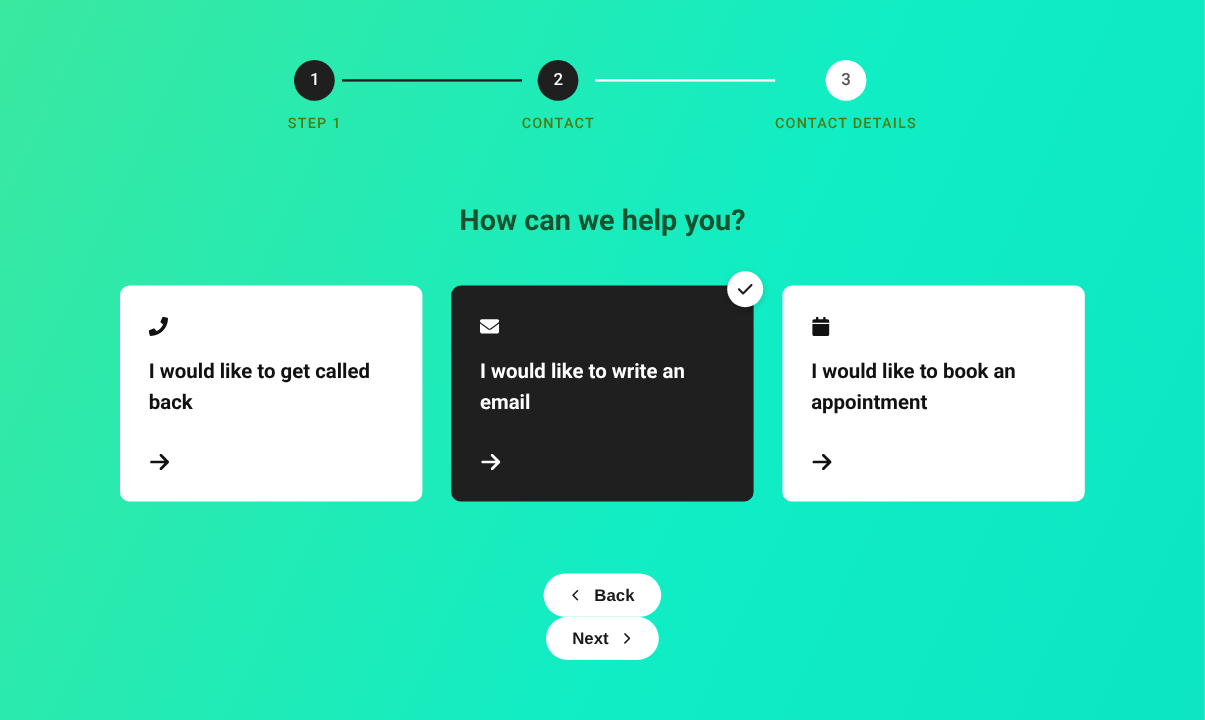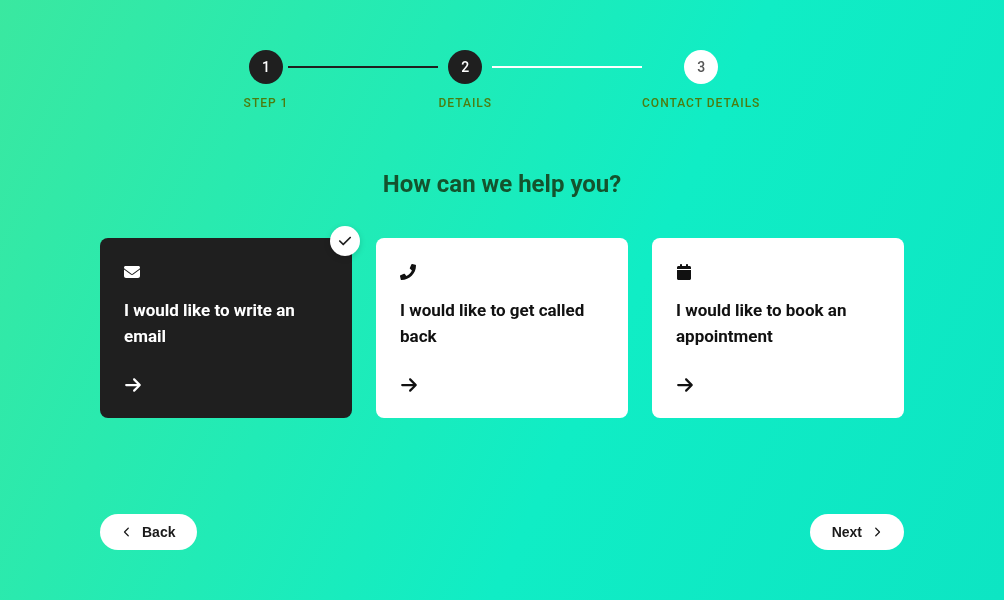--- a/index.html
+++ b/index.html
@@ -152,20 +152,21 @@
       width: 14px;
       height: 14px;
       fill: #1f1f1f;
     }
     .nav-row {
       display: flex;
       justify-content: space-between;
       align-items: center;
       margin-top: auto;
       padding-bottom: 10px;
+      flex-direction: column;
     }
     .nav-btn {
       background: #fff;
       border: none;
       border-radius: 999px;
       padding: 10px 22px;
       font-size: 14px;
       font-weight: 700;
       color: #1a1a1a;
       cursor: pointer;
@@ -184,58 +185,58 @@
 
 <div class="wrapper">
   <div class="stepper">
     <div class="step">
       <div class="step-circle dark">1</div>
       <div class="step-label">STEP 1</div>
     </div>
     <div class="connector dark"></div>
     <div class="step">
       <div class="step-circle dark">2</div>
-      <div class="step-label">DETAILS</div>
+      <div class="step-label">CONTACT</div>
     </div>
     <div class="connector light"></div>
     <div class="step">
       <div class="step-circle light">3</div>
       <div class="step-label">CONTACT DETAILS</div>
     </div>
   </div>
 
   <h2 class="heading">How can we help you?</h2>
 
   <div class="cards">
-    <div class="card selected">
-      <div class="check-badge">
-        <svg viewBox="0 0 448 512">
-            <path d="M438.6 105.4c12.5 12.5 12.5 32.8 0 45.3l-256 256c-12.5 12.5-32.8 12.5-45.3 0l-128-128c-12.5-12.5-12.5-32.8 0-45.3s32.8-12.5 45.3 0L160 338.7 393.4 105.4c12.5-12.5 32.8-12.5 45.3 0z"></path>
-          </svg>
-      </div>
-      <div class="card-icon">
-        <svg viewBox="0 0 512 512">
-            <path d="M48 64C21.5 64 0 85.5 0 112c0 15.1 7.1 29.3 19.2 38.4L236.8 313.6c11.4 8.5 27 8.5 38.4 0L492.8 150.4c12.1-9.1 19.2-23.3 19.2-38.4c0-26.5-21.5-48-48-48H48zM0 176V384c0 35.3 28.7 64 64 64H448c35.3 0 64-28.7 64-64V176L294.4 339.2c-22.8 17.1-54 17.1-76.8 0L0 176z"></path>
-          </svg>
-      </div>
-      <div class="card-title">I would like to write an email</div>
-      <div class="card-arrow">
-        <svg viewBox="0 0 448 512">
-            <path d="M438.6 278.6c12.5-12.5 12.5-32.8 0-45.3l-160-160c-12.5-12.5-32.8-12.5-45.3 0s-12.5 32.8 0 45.3L338.8 224 32 224c-17.7 0-32 14.3-32 32s14.3 32 32 32l306.7 0L233.4 393.4c-12.5 12.5-12.5 32.8 0 45.3s32.8 12.5 45.3 0l160-160z"></path>
-          </svg>
-      </div>
-    </div>
-
     <div class="card">
       <div class="card-icon">
         <svg viewBox="0 0 512 512">
             <path d="M493.4 24.6l-104-24c-11.3-2.6-22.9 3.3-27.5 13.9l-48 112c-4.2 9.8-1.4 21.3 6.9 28l60.6 49.6c-36 76.7-98.9 140.5-177.2 177.2l-49.6-60.6c-6.8-8.3-18.2-11.1-28-6.9l-112 48C3.9 366.5-2 378.1.6 389.4l24 104C27.1 504.2 36.7 512 48 512c256.1 0 464-207.5 464-464 0-11.2-7.7-20.9-18.6-23.4z"></path>
           </svg>
       </div>
       <div class="card-title">I would like to get called back</div>
+      <div class="card-arrow">
+        <svg viewBox="0 0 448 512">
+            <path d="M438.6 278.6c12.5-12.5 12.5-32.8 0-45.3l-160-160c-12.5-12.5-32.8-12.5-45.3 0s-12.5 32.8 0 45.3L338.8 224 32 224c-17.7 0-32 14.3-32 32s14.3 32 32 32l306.7 0L233.4 393.4c-12.5 12.5-12.5 32.8 0 45.3s32.8 12.5 45.3 0l160-160z"></path>
+          </svg>
+      </div>
+    </div>
+
+    <div class="card selected">
+      <div class="check-badge">
+        <svg viewBox="0 0 448 512">
+            <path d="M438.6 105.4c12.5 12.5 12.5 32.8 0 45.3l-256 256c-12.5 12.5-32.8 12.5-45.3 0l-128-128c-12.5-12.5-12.5-32.8 0-45.3s32.8-12.5 45.3 0L160 338.7 393.4 105.4c12.5-12.5 32.8-12.5 45.3 0z"></path>
+          </svg>
+      </div>
+      <div class="card-icon">
+        <svg viewBox="0 0 512 512">
+            <path d="M48 64C21.5 64 0 85.5 0 112c0 15.1 7.1 29.3 19.2 38.4L236.8 313.6c11.4 8.5 27 8.5 38.4 0L492.8 150.4c12.1-9.1 19.2-23.3 19.2-38.4c0-26.5-21.5-48-48-48H48zM0 176V384c0 35.3 28.7 64 64 64H448c35.3 0 64-28.7 64-64V176L294.4 339.2c-22.8 17.1-54 17.1-76.8 0L0 176z"></path>
+          </svg>
+      </div>
+      <div class="card-title">I would like to write an email</div>
       <div class="card-arrow">
         <svg viewBox="0 0 448 512">
             <path d="M438.6 278.6c12.5-12.5 12.5-32.8 0-45.3l-160-160c-12.5-12.5-32.8-12.5-45.3 0s-12.5 32.8 0 45.3L338.8 224 32 224c-17.7 0-32 14.3-32 32s14.3 32 32 32l306.7 0L233.4 393.4c-12.5 12.5-12.5 32.8 0 45.3s32.8 12.5 45.3 0l160-160z"></path>
           </svg>
       </div>
     </div>
 
     <div class="card">
       <div class="card-icon">
         <svg viewBox="0 0 448 512">

